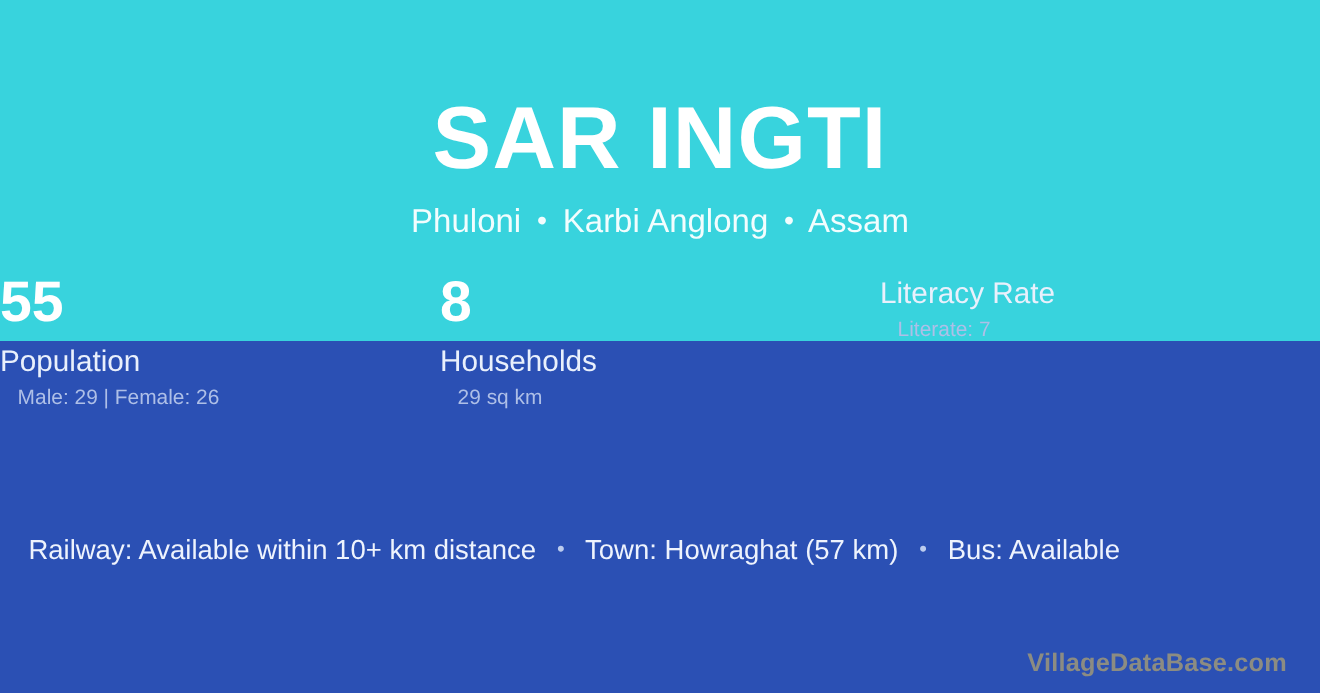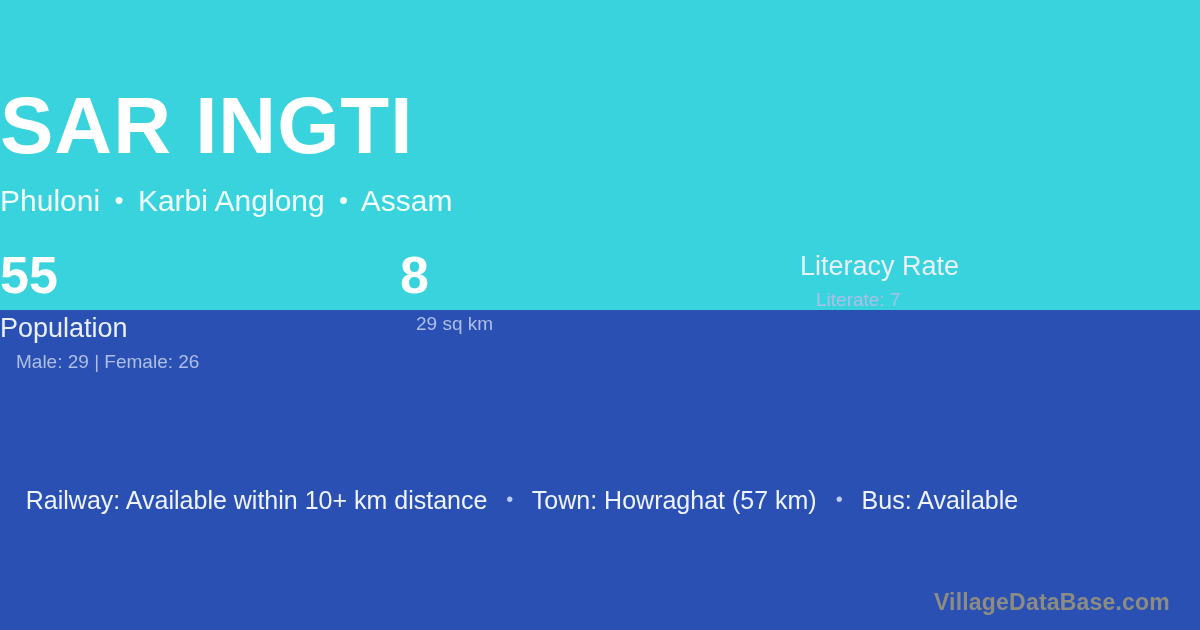--- a/index.html
+++ b/index.html
@@ -31,20 +31,21 @@
     height: 310px;
     background: #38d3dd;
   }
 
   
   .header {
     position: absolute;
     left: 0;
     top: 0;
     width: 1200px;
+    text-align: center;
   }
   .village-title {
     margin: 0;
     padding-top: 82px;
     font-size: 80px;
     line-height: 88px;
     font-weight: 700;
     letter-spacing: 1px;
     color: #ffffff;
     white-space: nowrap;
@@ -154,20 +155,21 @@
   <div class="stats">
 
     <div class="stat">
       <div class="stat-value">55</div>
       <div class="stat-label">Population</div>
       <div class="stat-sub">Male: 29 | Female: 26</div>
     </div>
 
     <div class="stat">
       <div class="stat-value">8</div>
+      <div class="stat-label">Households</div>
       <div class="stat-sub">29 sq km</div>
     </div>
 
     <div class="stat">
       <div class="stat-label">Literacy Rate</div>
       <div class="stat-sub">Literate: 7</div>
     </div>
 
   </div>
 

